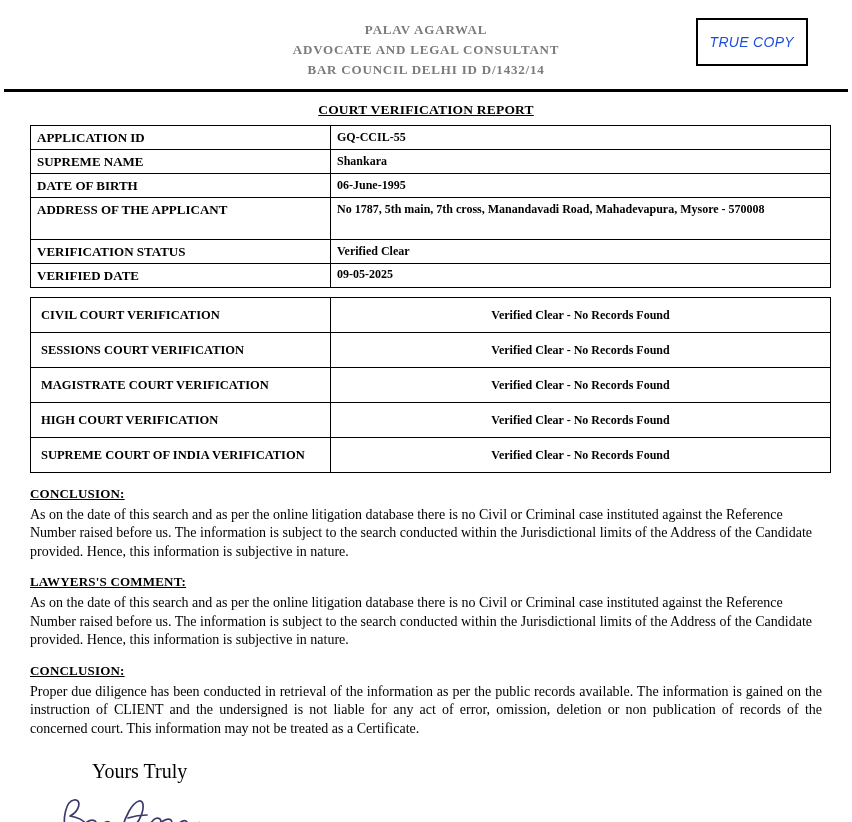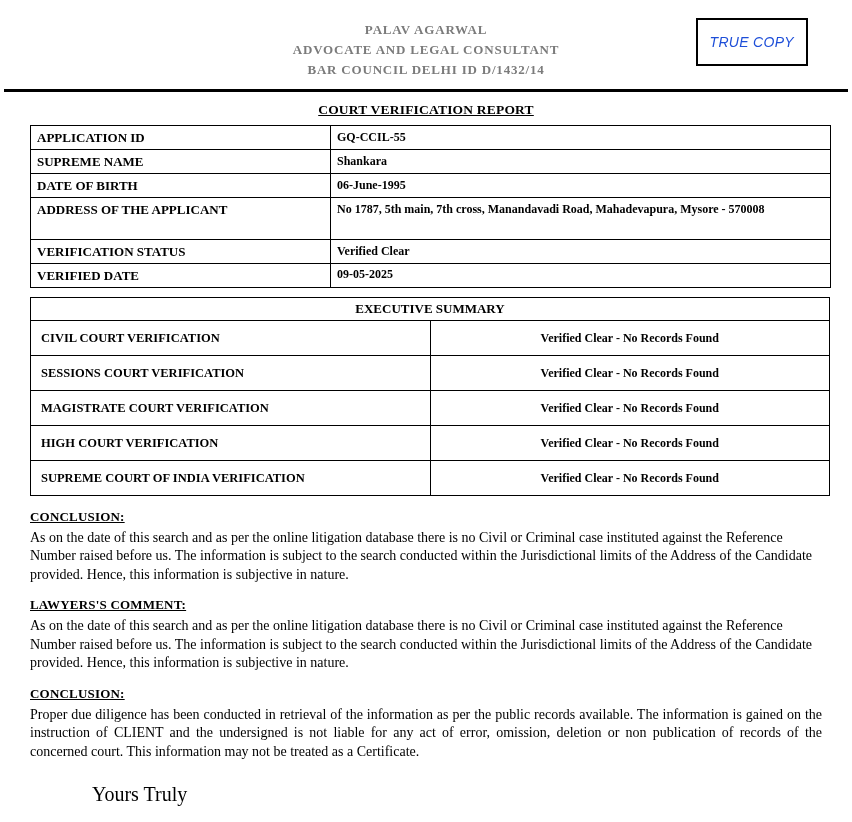--- a/index.html
+++ b/index.html
@@ -145,23 +145,20 @@
       <tr>
         <td class="lbl">VERIFIED DATE</td>
         <td class="val" style="vertical-align:top;">09-05-2025</td>
       </tr>
     </tbody>
   </table>
 
   <table class="doc-table summary-table">
     <tbody>
       <tr>
-        <th colspan="2">EXECUTIVE SUMMARY</th>
-      </tr>
-      <tr>
         <td class="lbl">CIVIL COURT VERIFICATION</td>
         <td class="val">Verified Clear - No Records Found</td>
       </tr>
       <tr>
         <td class="lbl">SESSIONS COURT VERIFICATION</td>
         <td class="val">Verified Clear - No Records Found</td>
       </tr>
       <tr>
         <td class="lbl">MAGISTRATE COURT VERIFICATION</td>
         <td class="val">Verified Clear - No Records Found</td>

